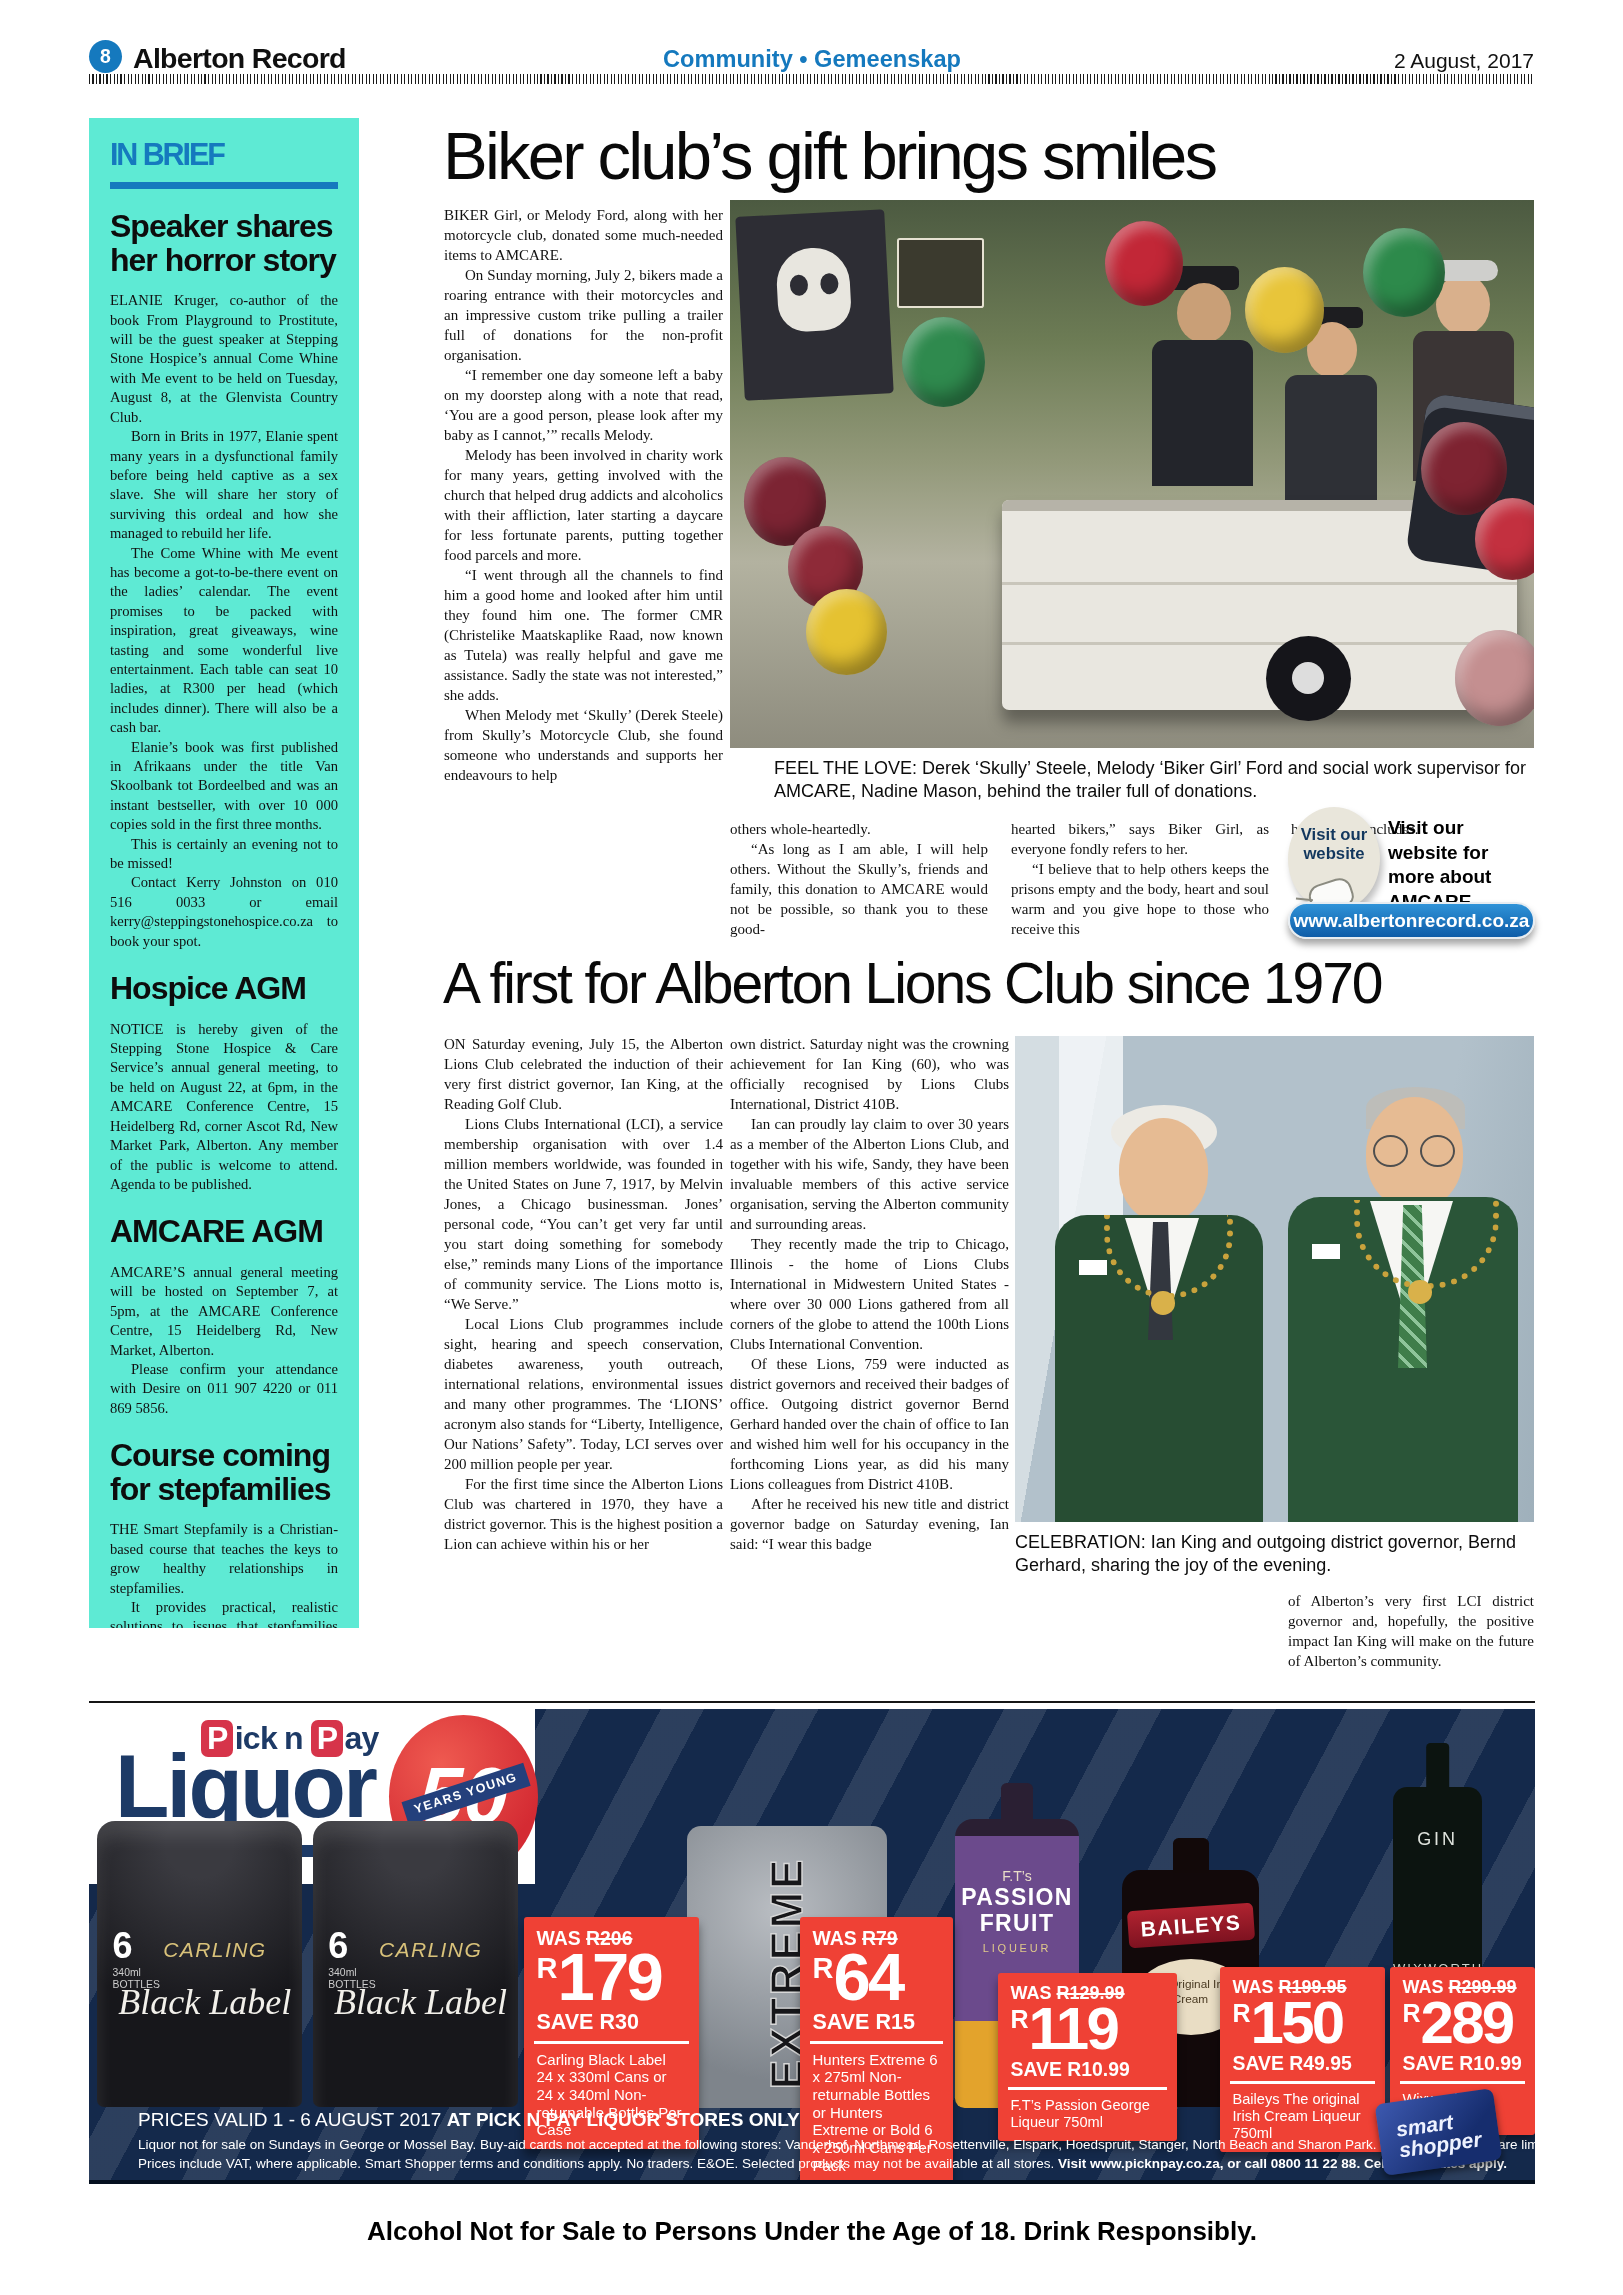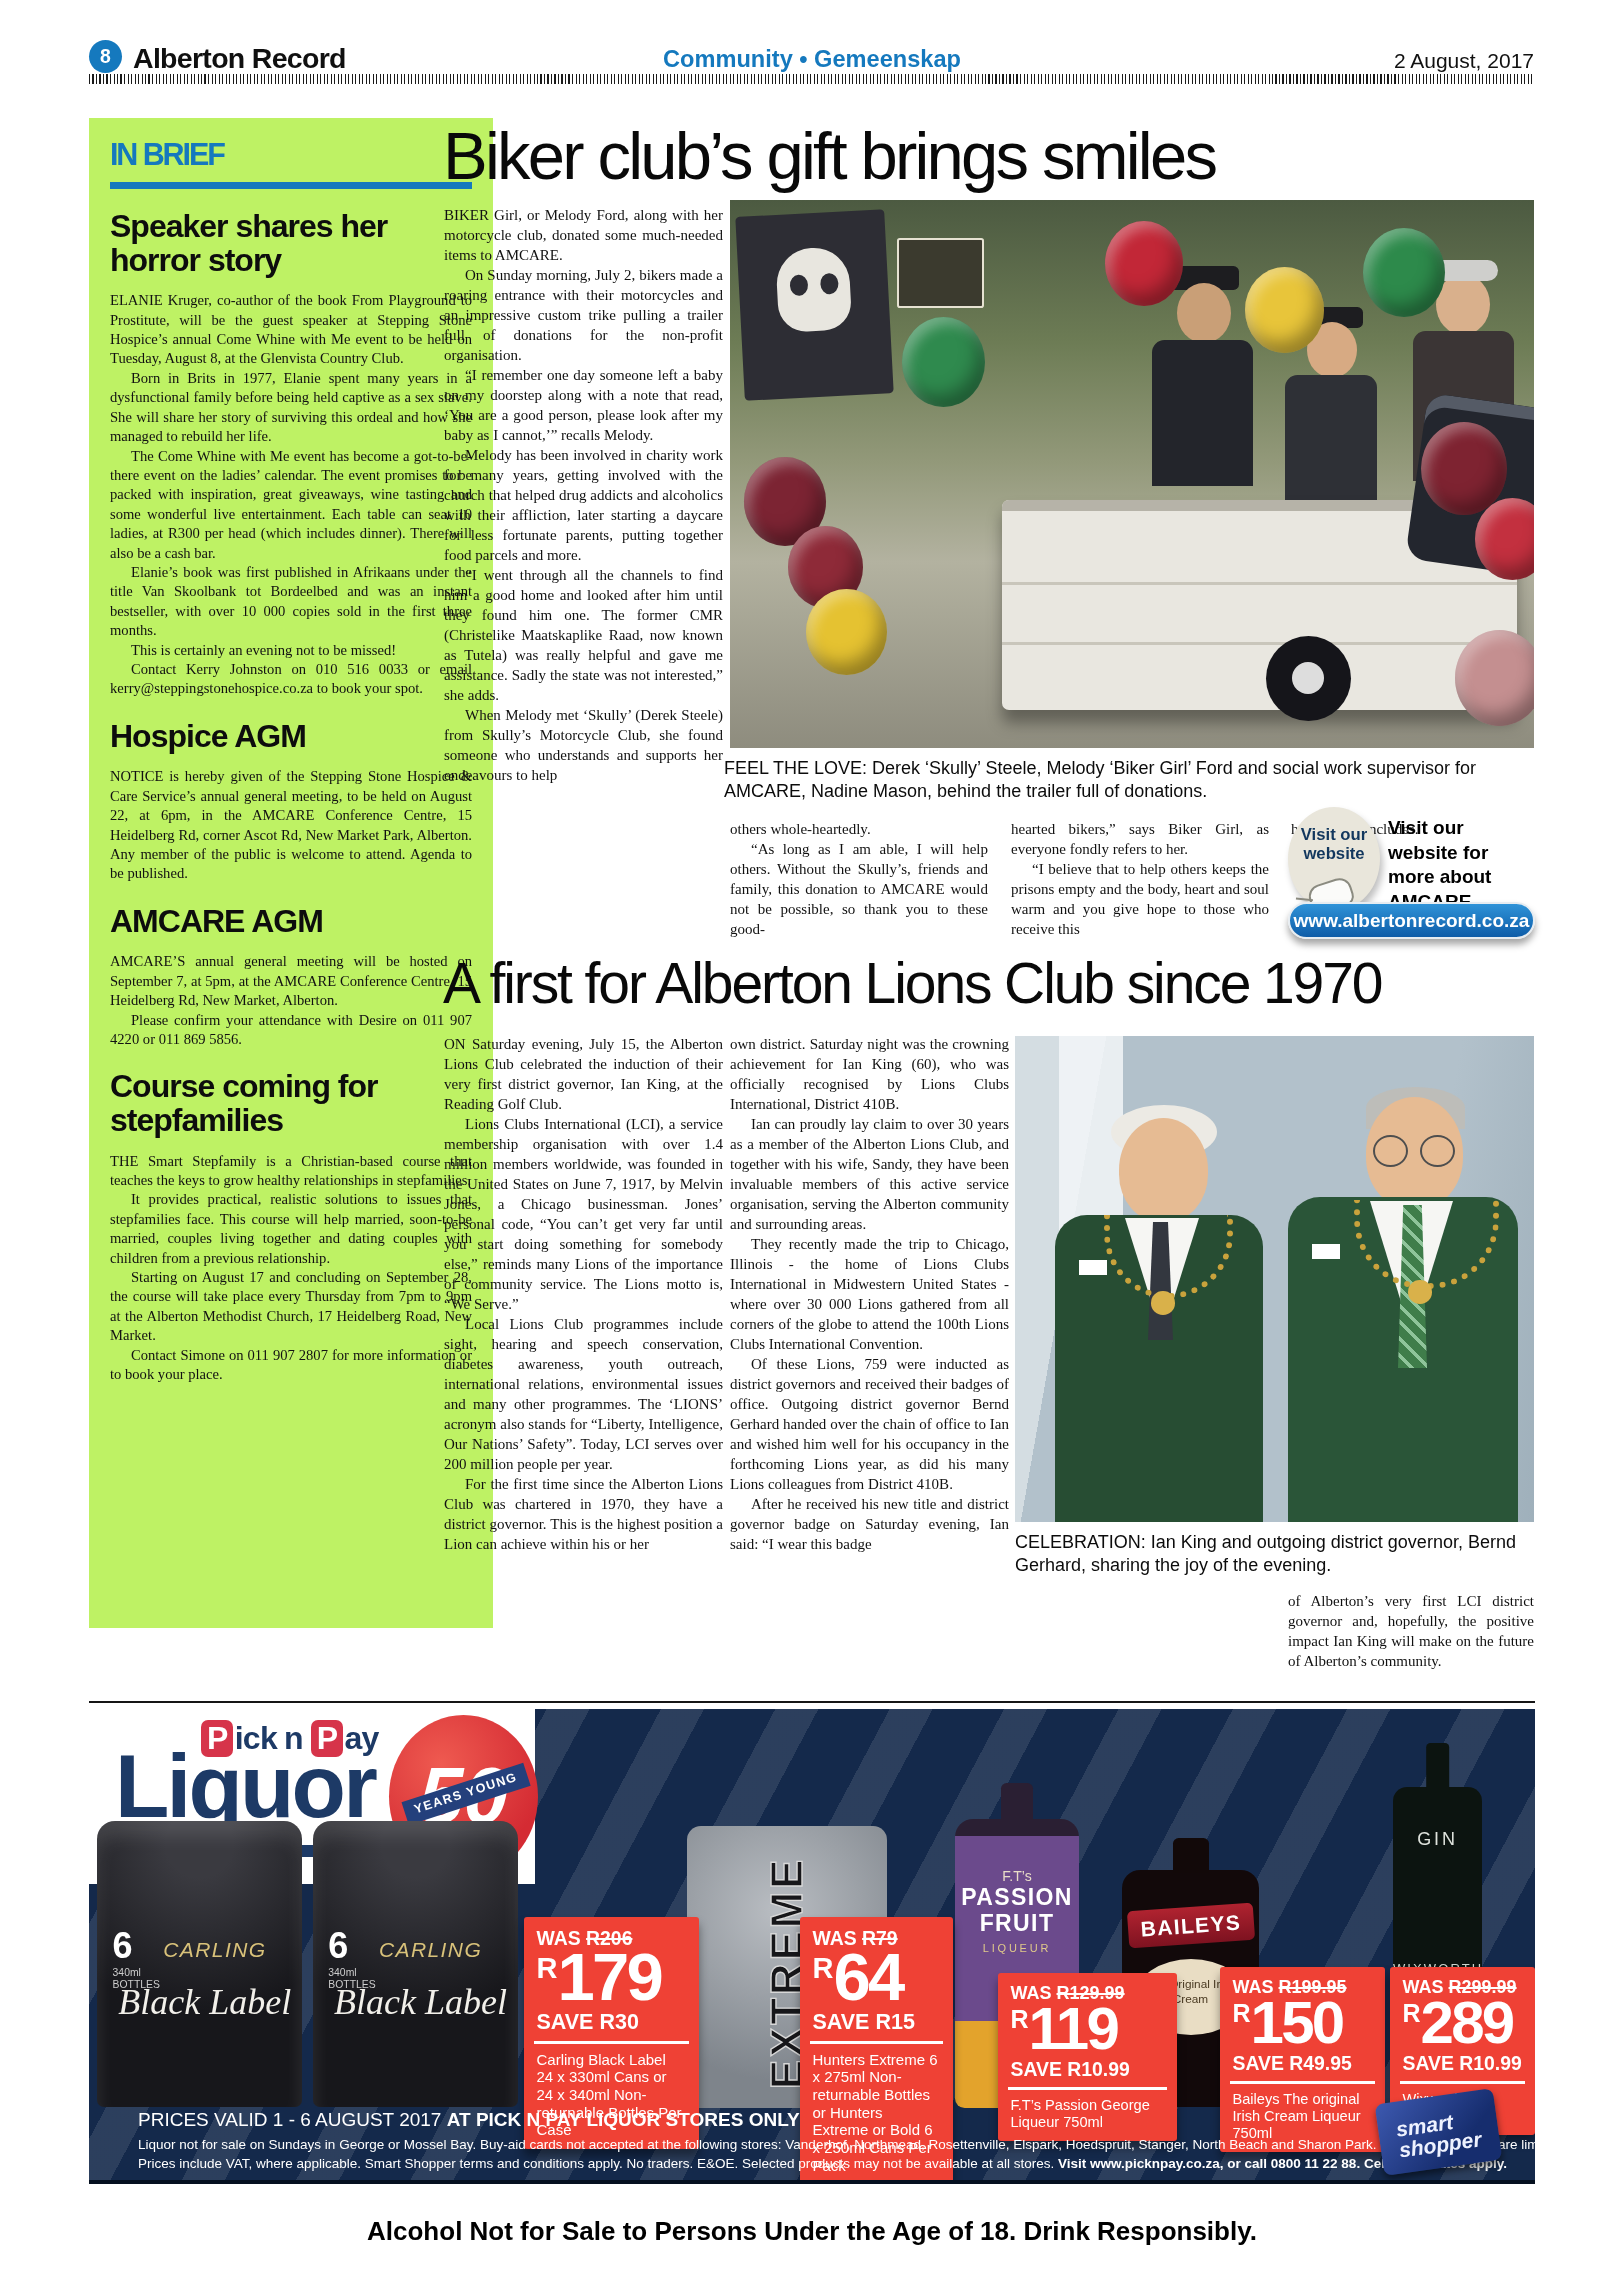--- a/index.html
+++ b/index.html
@@ -10,21 +10,21 @@
   
   .pagenum{left:89px;top:40px;width:33px;height:33px;border-radius:50%;background:#1579be;
            color:#fff;font-size:19.4px;font-weight:bold;display:flex;align-items:center;justify-content:center;}
   .masthead{left:133px;top:42px;font-size:28.5px;font-weight:600;letter-spacing:-0.7px;color:#101010;}
   .section-title{left:0;right:0;top:46px;text-align:center;color:#1579be;font-size:23.6px;font-weight:600;}
   .date{right:90px;top:49px;font-size:21px;}
   .hatch{left:89px;width:1446px;top:74px;height:9.7px;
          background:repeating-linear-gradient(90deg,#1a1a1a 0 1.4px,transparent 1.4px 3.5px);}
 
   
-  .inbrief{left:89px;top:118px;width:404px;height:1510px;background:#bef264;box-sizing:border-box;
+  .inbrief{left:89px;top:118px;width:270px;height:1510px;background:#5eead4;box-sizing:border-box;
            padding:19.4px 21px;overflow:hidden;}
   .inbrief-label{color:#1579be;font-size:30.5px;font-weight:bold;letter-spacing:-2.1px;}
   .inbrief-rule{height:7px;background:#1579be;margin:9.7px 0 5.6px;}
   .inbrief h2{font-size:32px;line-height:1.05;letter-spacing:-1px;margin:21px 0 14px;font-weight:bold;color:#0d0d0d;}
   .serifcol p{font-family:"Liberation Serif","DejaVu Serif",serif;font-size:14.6px;line-height:19.4px;
               text-align:justify;margin:0;text-indent:21px;}
   .serifcol p:first-of-type{text-indent:0;}
 
   
   .col{position:absolute;font-family:"Liberation Serif","DejaVu Serif",serif;}
@@ -248,21 +248,21 @@
     <div class="balloon" style="left:76px;top:389px;width:81px;height:86px;background:#e5c231;"></div>
     <div class="balloon" style="left:172px;top:117px;width:83px;height:90px;background:#2f8a4e;"></div>
     <div class="balloon" style="left:375px;top:21px;width:78px;height:85px;background:#c22737;"></div>
     <div class="balloon" style="left:515px;top:67px;width:79px;height:86px;background:#e8c53a;"></div>
     <div class="balloon" style="left:633px;top:28px;width:82px;height:89px;background:#2d8a4b;"></div>
     <div class="balloon" style="left:691px;top:222px;width:86px;height:93px;background:#7e2331;"></div>
     <div class="balloon" style="left:745px;top:298px;width:75px;height:82px;background:#c3303f;"></div>
     <div class="balloon" style="left:725px;top:430px;width:89px;height:96px;background:#c48f90;"></div>
   </div>
 
-  <div class="caption" style="left:724px;top:757px;width:804px;">FEEL THE LOVE: Derek ‘Skully’ Steele, Melody ‘Biker Girl’ Ford and social work supervisor for AMCARE, Nadine Mason, behind the trailer full of donations.</div>
+  <div class="caption" style="left:774px;top:757px;width:804px;">FEEL THE LOVE: Derek ‘Skully’ Steele, Melody ‘Biker Girl’ Ford and social work supervisor for AMCARE, Nadine Mason, behind the trailer full of donations.</div>
 
   <div class="col" style="left:1011px;top:819px;width:258px;height:125px;overflow:hidden;">
 
   <p>hearted bikers,” says Biker Girl, as everyone fondly refers to her.</p>
       <p>“I believe that to help others keeps the prisons empty and the body, heart and soul warm and you give hope to those who receive this</p>
     </div>
   <div class="col" style="left:730px;top:819px;width:258px;height:125px;overflow:hidden;">
 
   <p>others whole-heartedly.</p>
       <p>“As long as I am able, I will help others. Without the Skully’s, friends and family, this donation to AMCARE would not be possible, so thank you to these good-</p>

